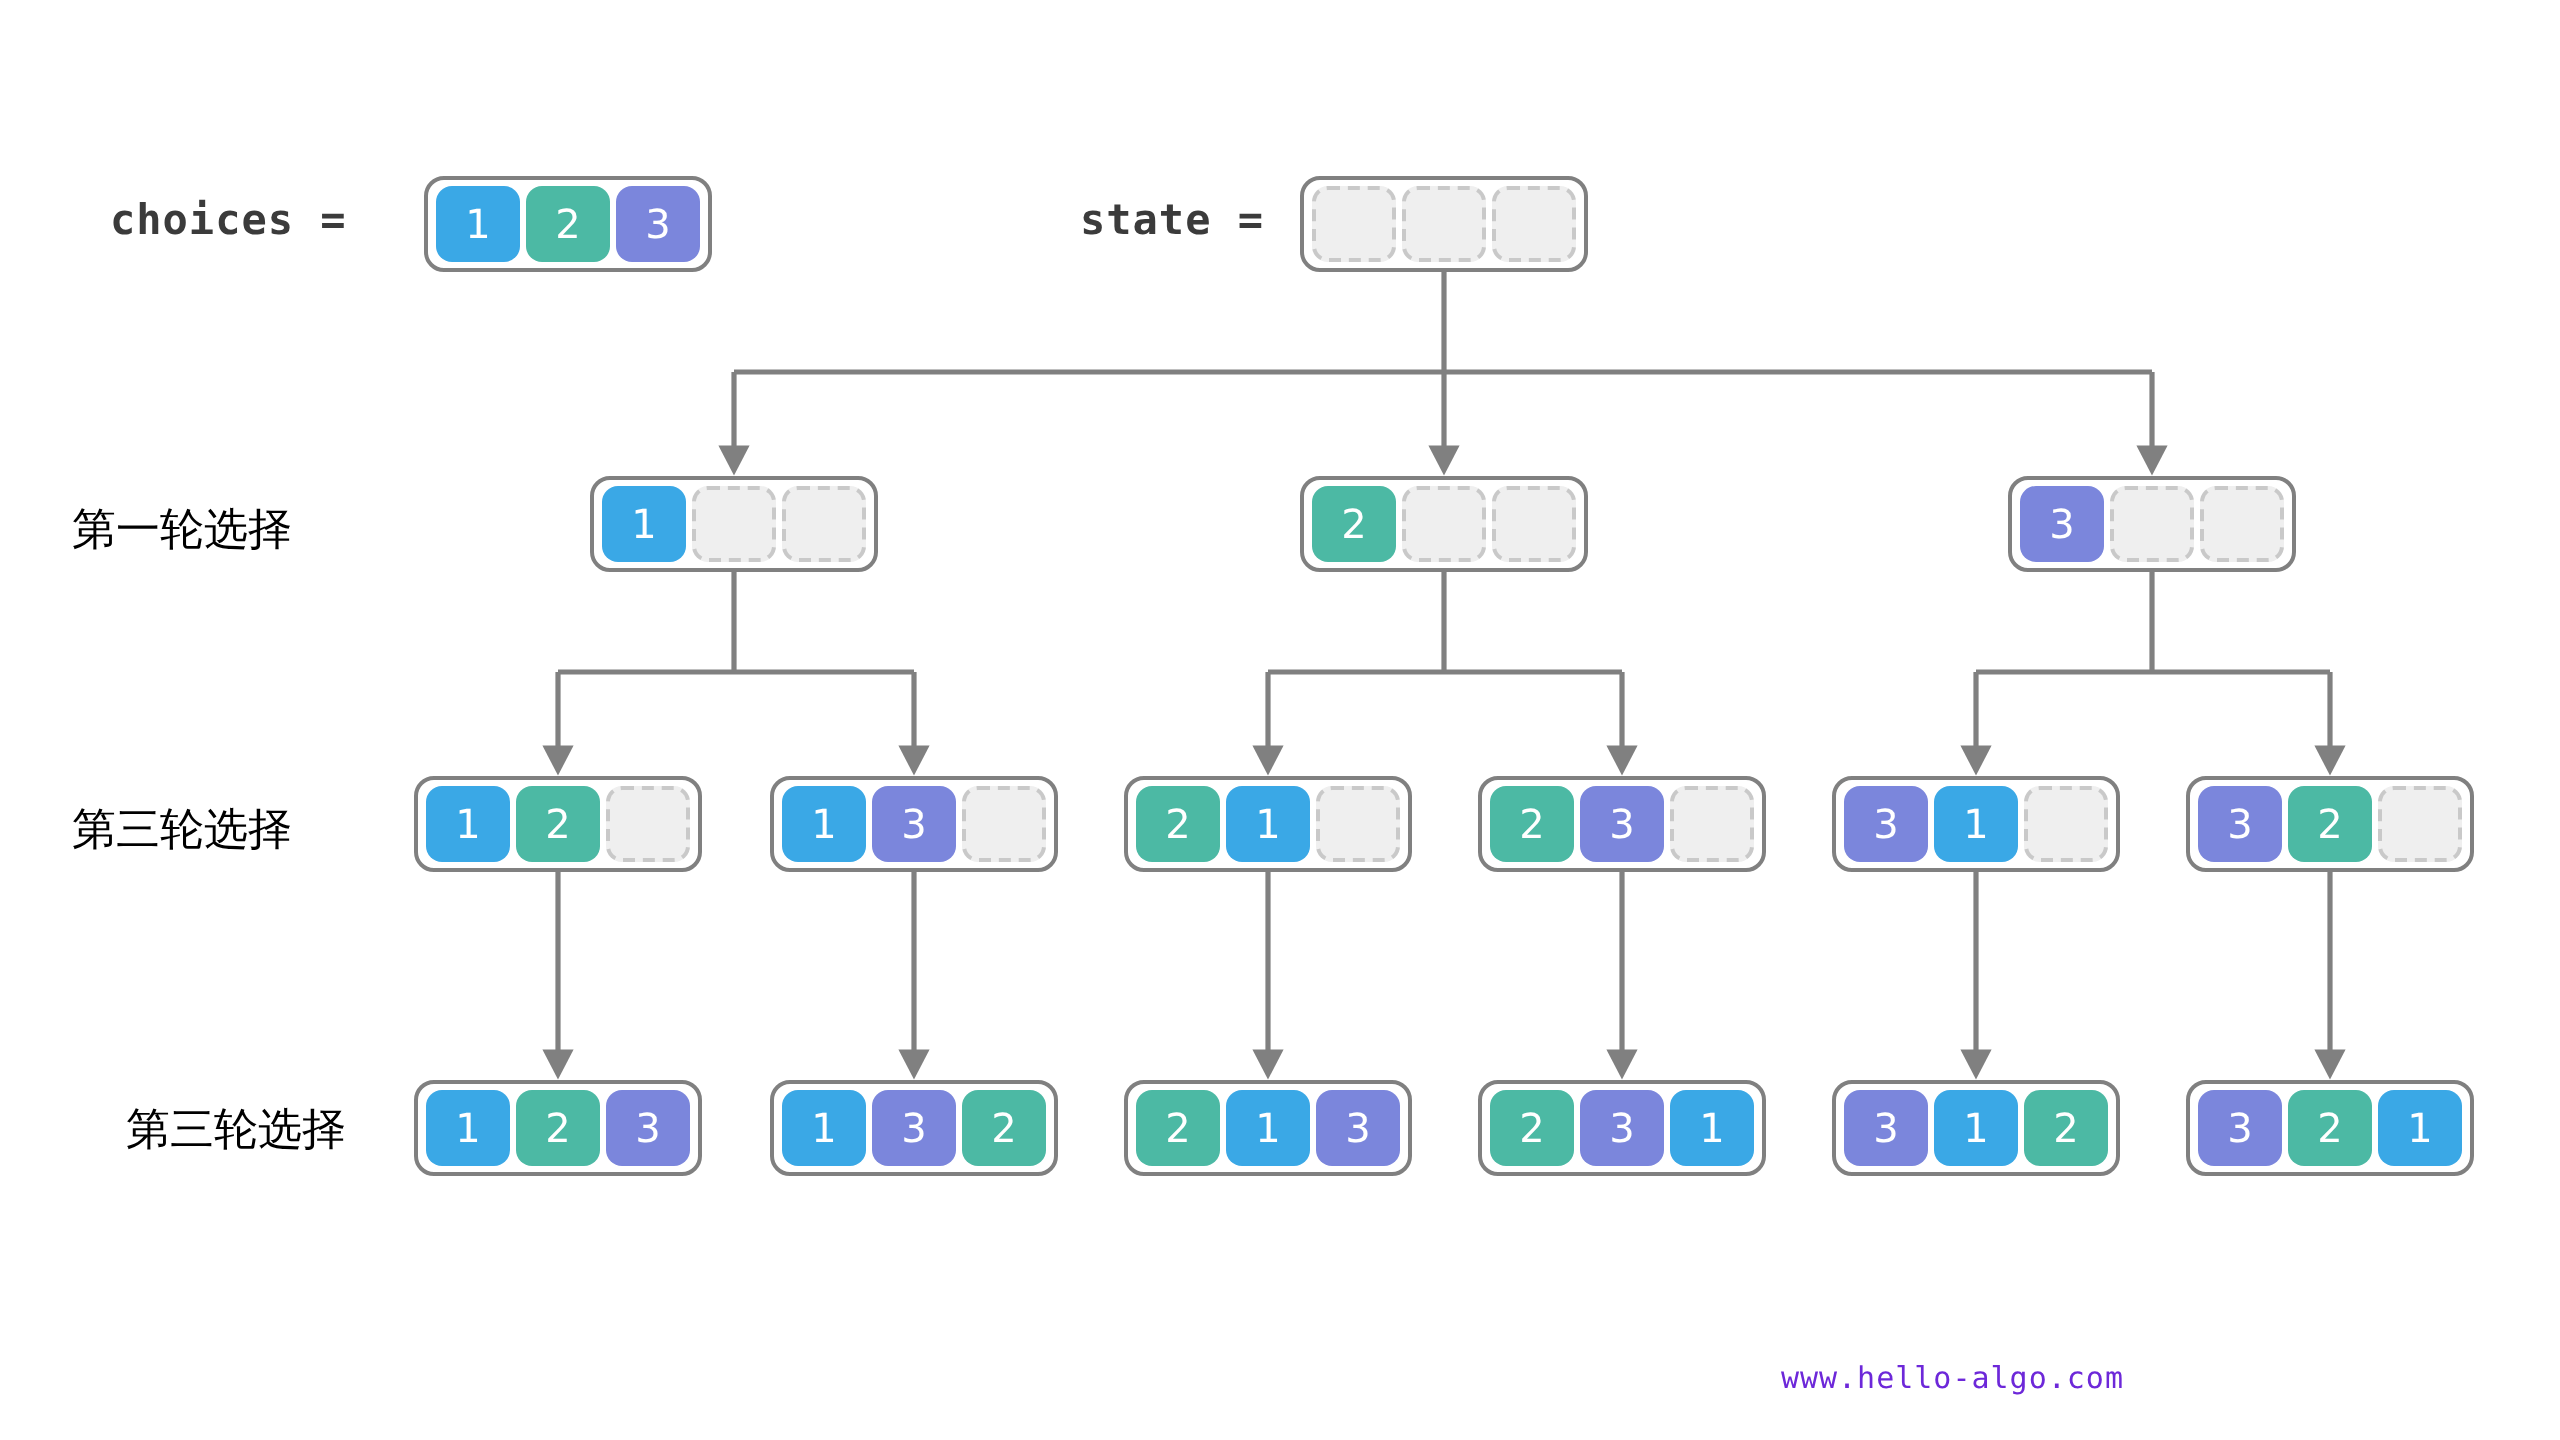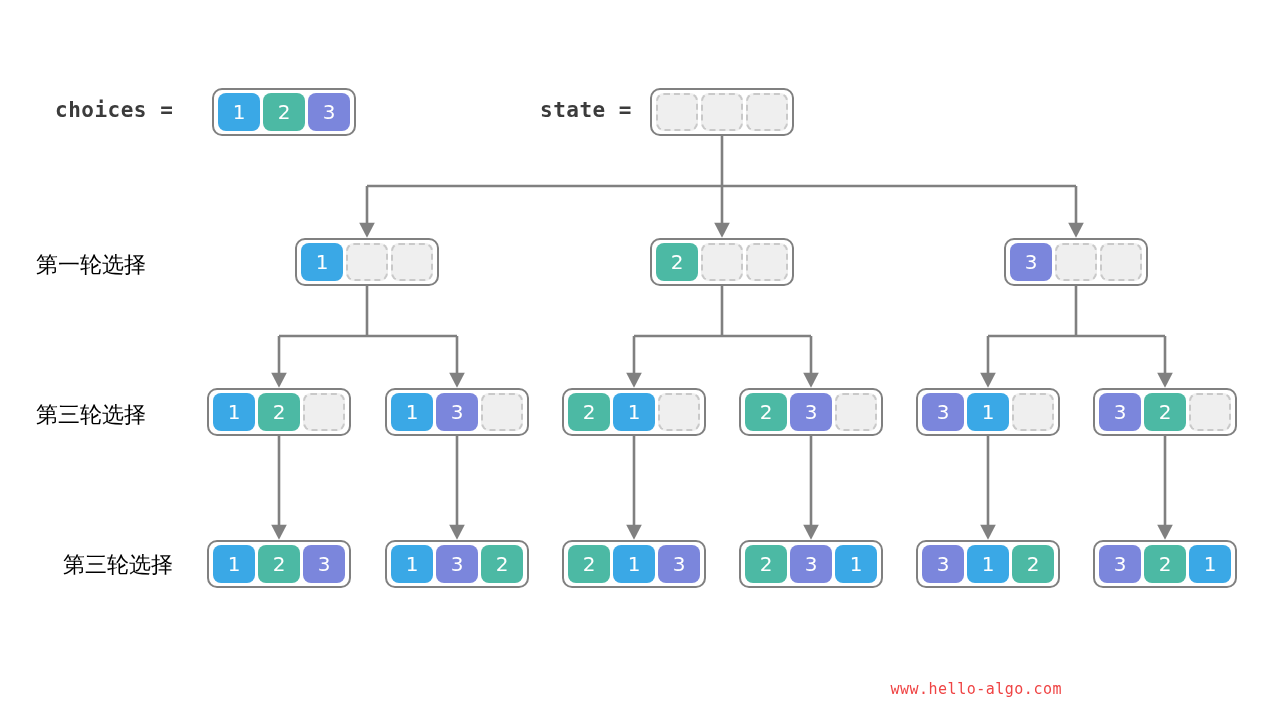--- a/index.html
+++ b/index.html
@@ -80,21 +80,21 @@
   .cell.c2 { background: #4cb9a4; }
   .cell.c3 { background: #7b86dc; }
 
   
   .watermark {
     position: absolute;
     right: 26px;
     bottom: 22px;
     font-family: "DejaVu Sans Mono", "Liberation Mono", monospace;
     font-size: 15px;
-    color: #ef4444;
+    color: #6d28d9;
     letter-spacing: 0.5px;
   }
 </style>
 </head>
 <body>
 
 <div id="canvas">
   <svg class="links" id="links-svg">
     <defs>
       <marker id="arrowhead" markerWidth="8" markerHeight="8" refX="3.4" refY="4" orient="auto" markerUnits="strokeWidth">

